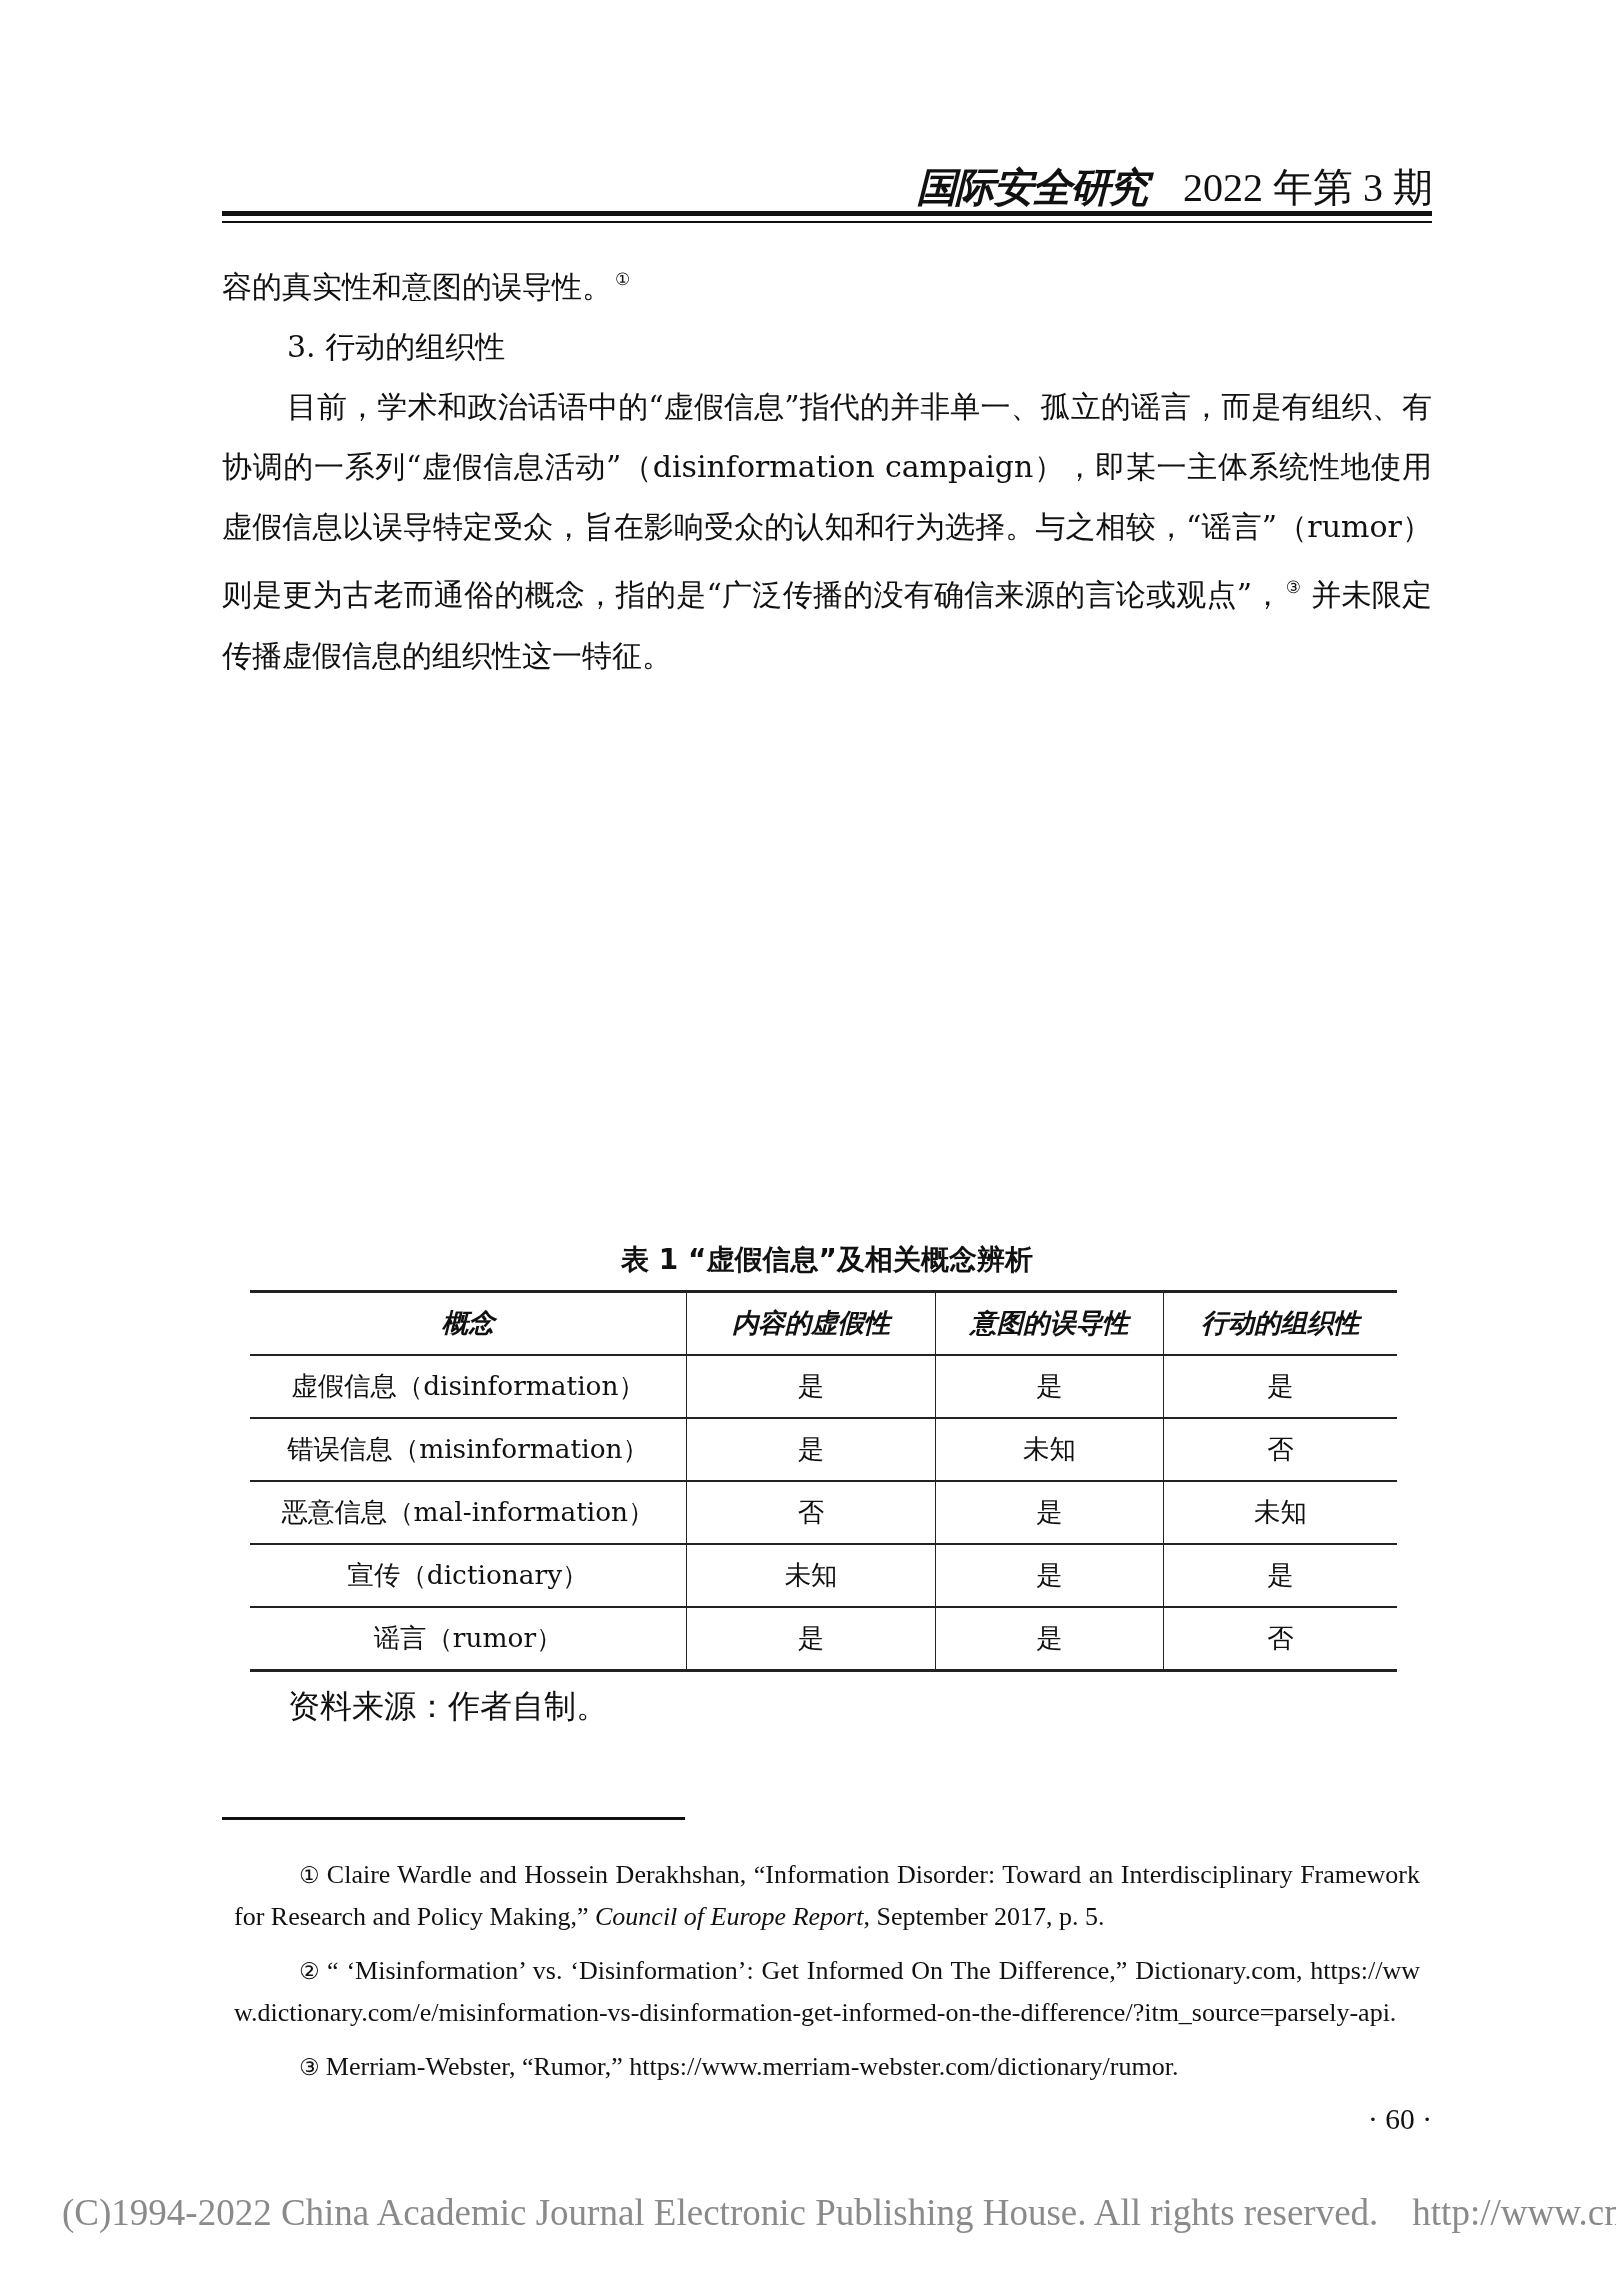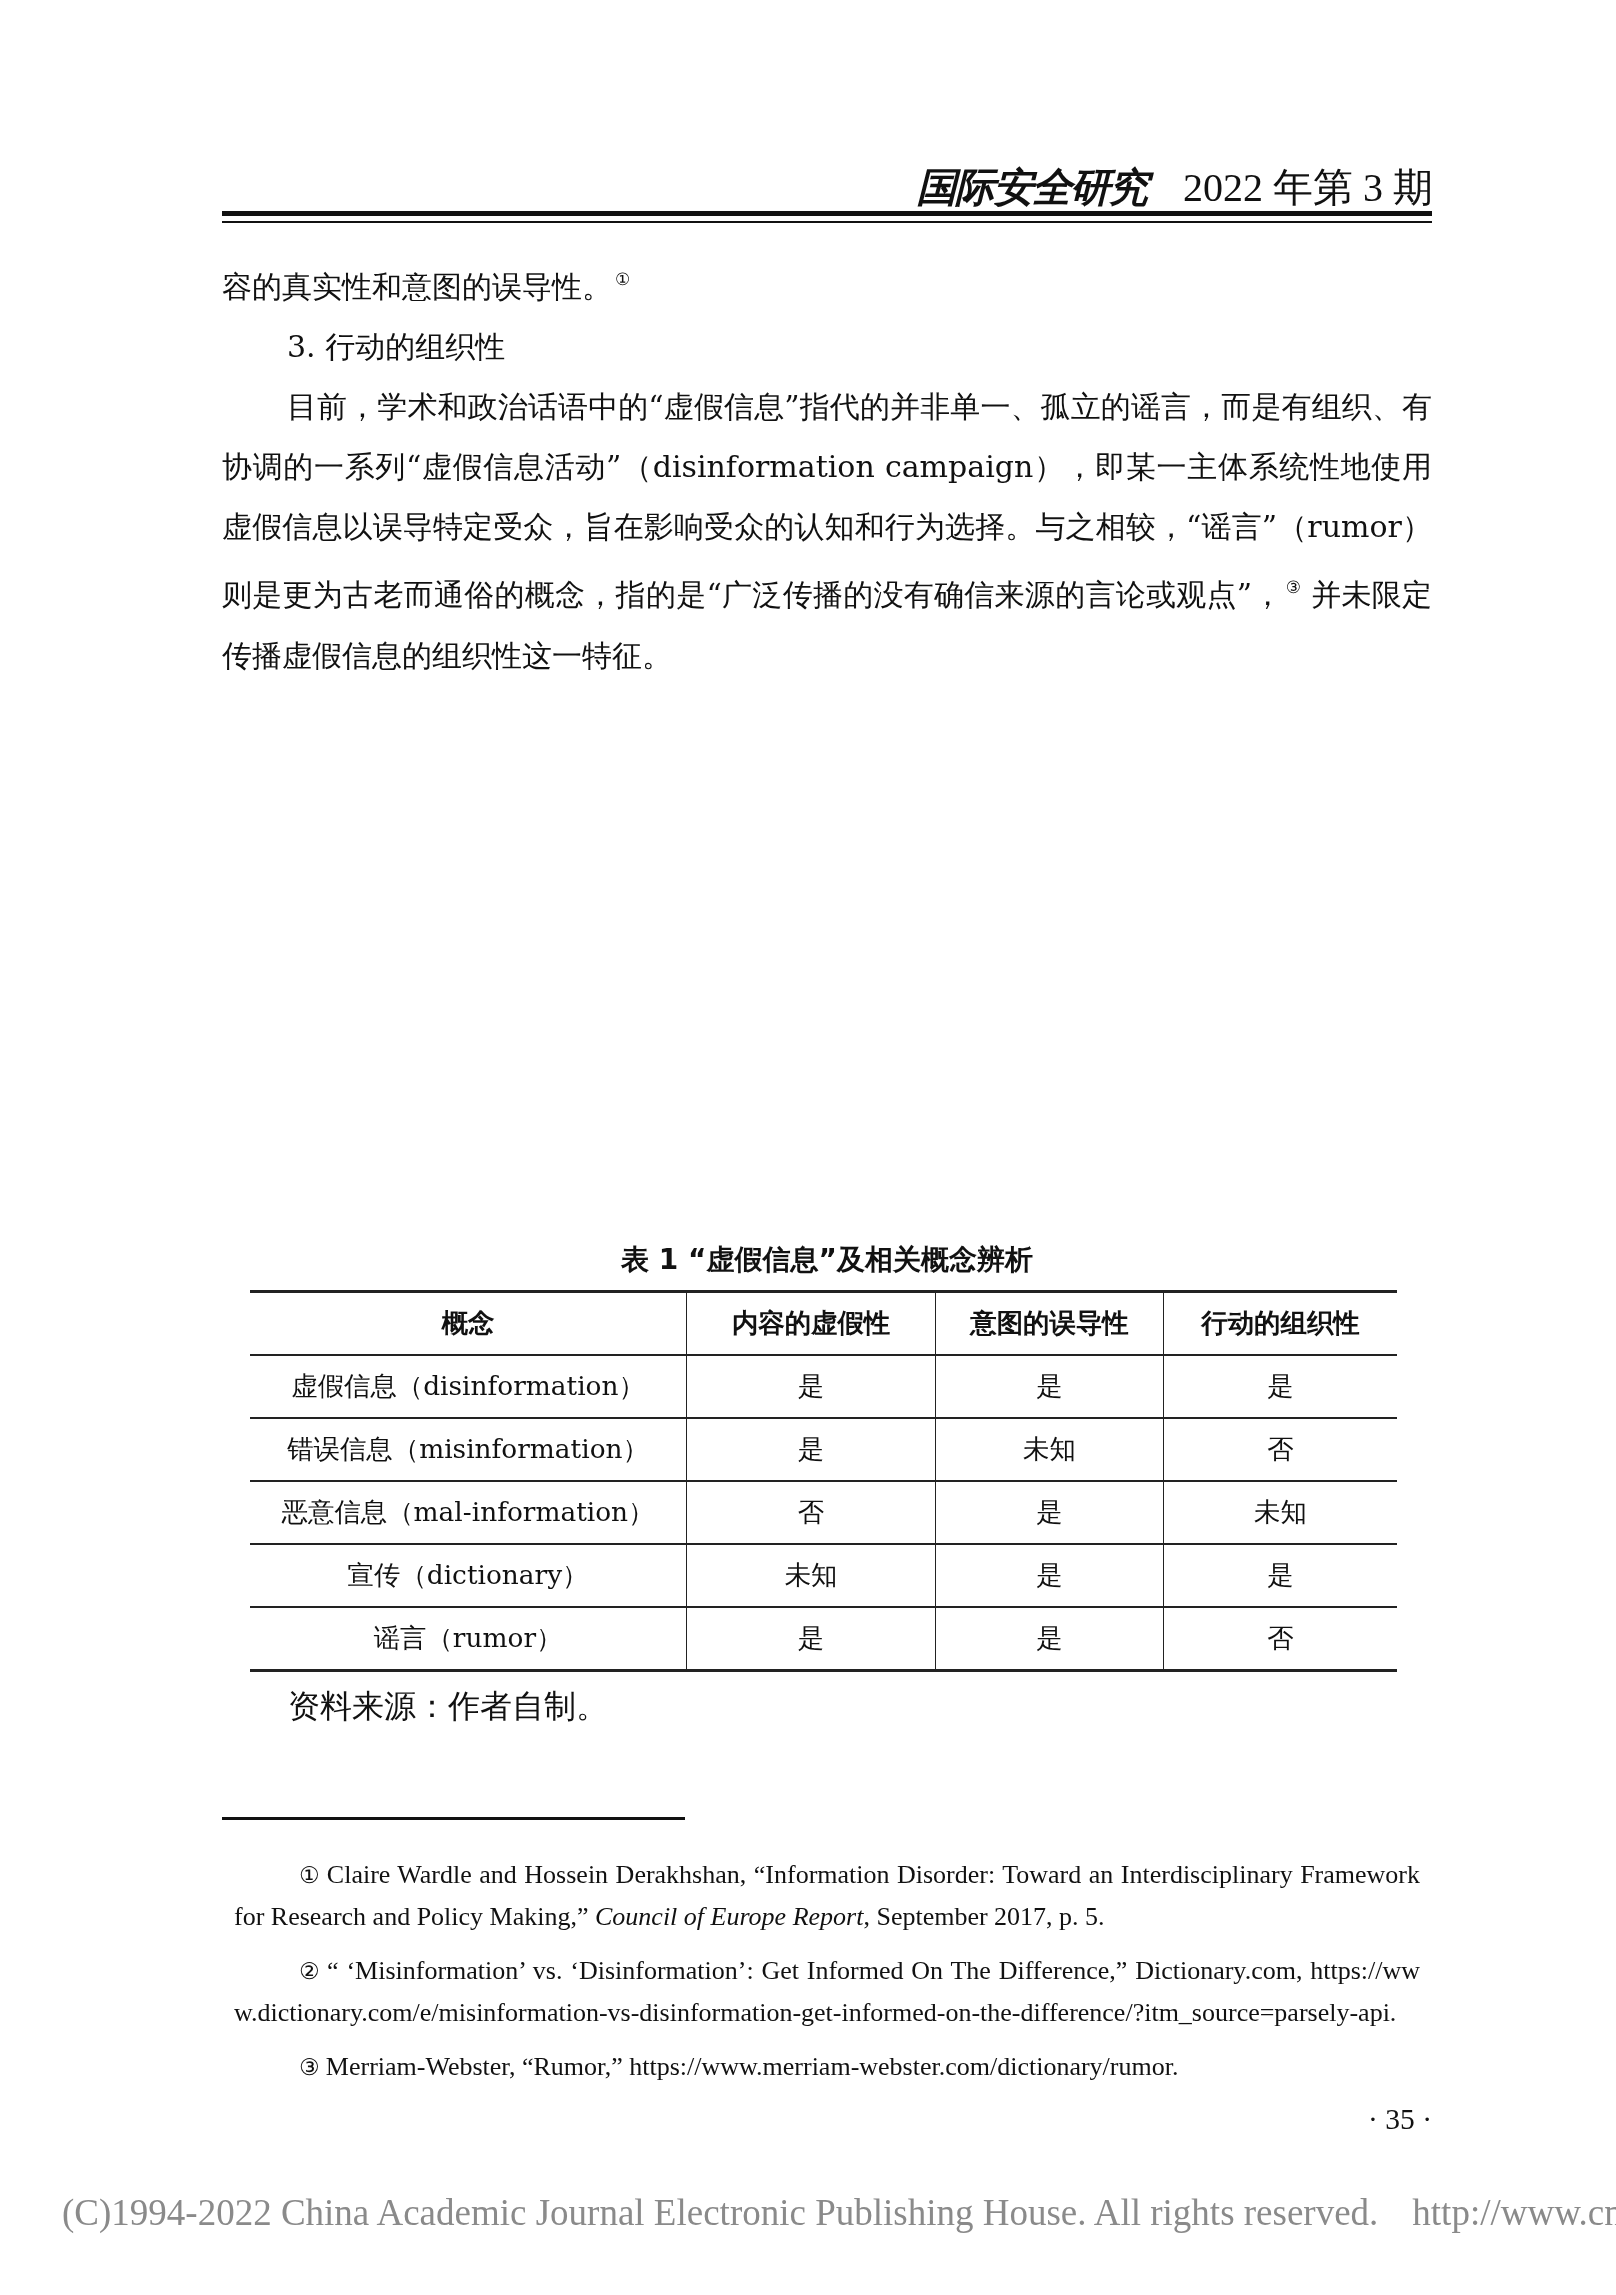--- a/index.html
+++ b/index.html
@@ -17,21 +17,21 @@
   .indent { text-indent: 65px; }
   .sup { font-size: 17px; vertical-align: 12.4px; margin-left: 3.1px; }
   .caption { left: 222px; top: 1241px; width: 1210px; text-align: center; font-size: 28px;
              font-weight: bold; font-family: "DejaVu Sans", sans-serif; }
   table.concept-table { position: absolute; left: 250px; top: 1290px; width: 1147px;
                         border-collapse: collapse; font-size: 26.4px; }
   table.concept-table th, table.concept-table td { text-align: center; height: 61px; padding: 0;
                         border-bottom: 2.3px solid #222; border-left: 1.6px solid #222; }
   table.concept-table th:first-child, table.concept-table td:first-child { border-left: none; }
   table.concept-table thead tr th { border-top: 3.1px solid #222; font-weight: bold;
-                        font-family: "DejaVu Sans", sans-serif; }
+                        font-family: "DejaVu Sans", sans-serif; font-style: italic; }
   table.concept-table tbody tr:last-child td { border-bottom: 3.9px solid #222; }
   .col0 { width: 437px; } .col1 { width: 249px; } .col2 { width: 228px; } .col3 { width: 234px; }
   .source-note { left: 288px; top: 1685px; font-size: 32px; }
   .fn-rule { left: 222px; top: 1817px; width: 463px; height: 3.1px; background: #111; }
   .footnotes { left: 222px; top: 1842px; width: 1210px; font-family: "Liberation Serif", serif;
                font-size: 26px; line-height: 42px; }
   .footnotes p { margin: 12px; text-align: justify; word-break: break-all; }
   .fn-num { font-family: "DejaVu Sans", sans-serif; font-size: 23px; margin-right: 6.2px; }
   .page-number { left: 1321px; top: 2103px; width: 111px; text-align: right;
                  font-family: "Liberation Serif", serif; font-size: 29.5px; }
@@ -111,18 +111,18 @@
     <span class="fn-num">①</span><span>Claire Wardle and Hossein Derakhshan, “Information Disorder: Toward an Interdisciplinary Framework for Research and Policy Making,” </span><i>Council of Europe Report</i><span>, September 2017, p. 5.</span>
   </p>
   <p class="indent">
     <span class="fn-num">②</span><span>“ ‘Misinformation’ vs. ‘Disinformation’: Get Informed On The Difference,” Dictionary.com, https://www.dictionary.com/e/misinformation-vs-disinformation-get-informed-on-the-difference/?itm_source=parsely-api.</span>
   </p>
   <p class="indent">
     <span class="fn-num">③</span><span>Merriam-Webster, “Rumor,” https://www.merriam-webster.com/dictionary/rumor.</span>
   </p>
 </div>
 
-<div class="abs page-number">· 35 ·</div>
+<div class="abs page-number">· 60 ·</div>
 
 <div class="abs copyright">
   <span>(C)1994-2022 China Academic Journal Electronic Publishing House. All rights reserved.</span><span class="url">http://www.cnki.net</span>
 </div>
 
 
 </body></html>

